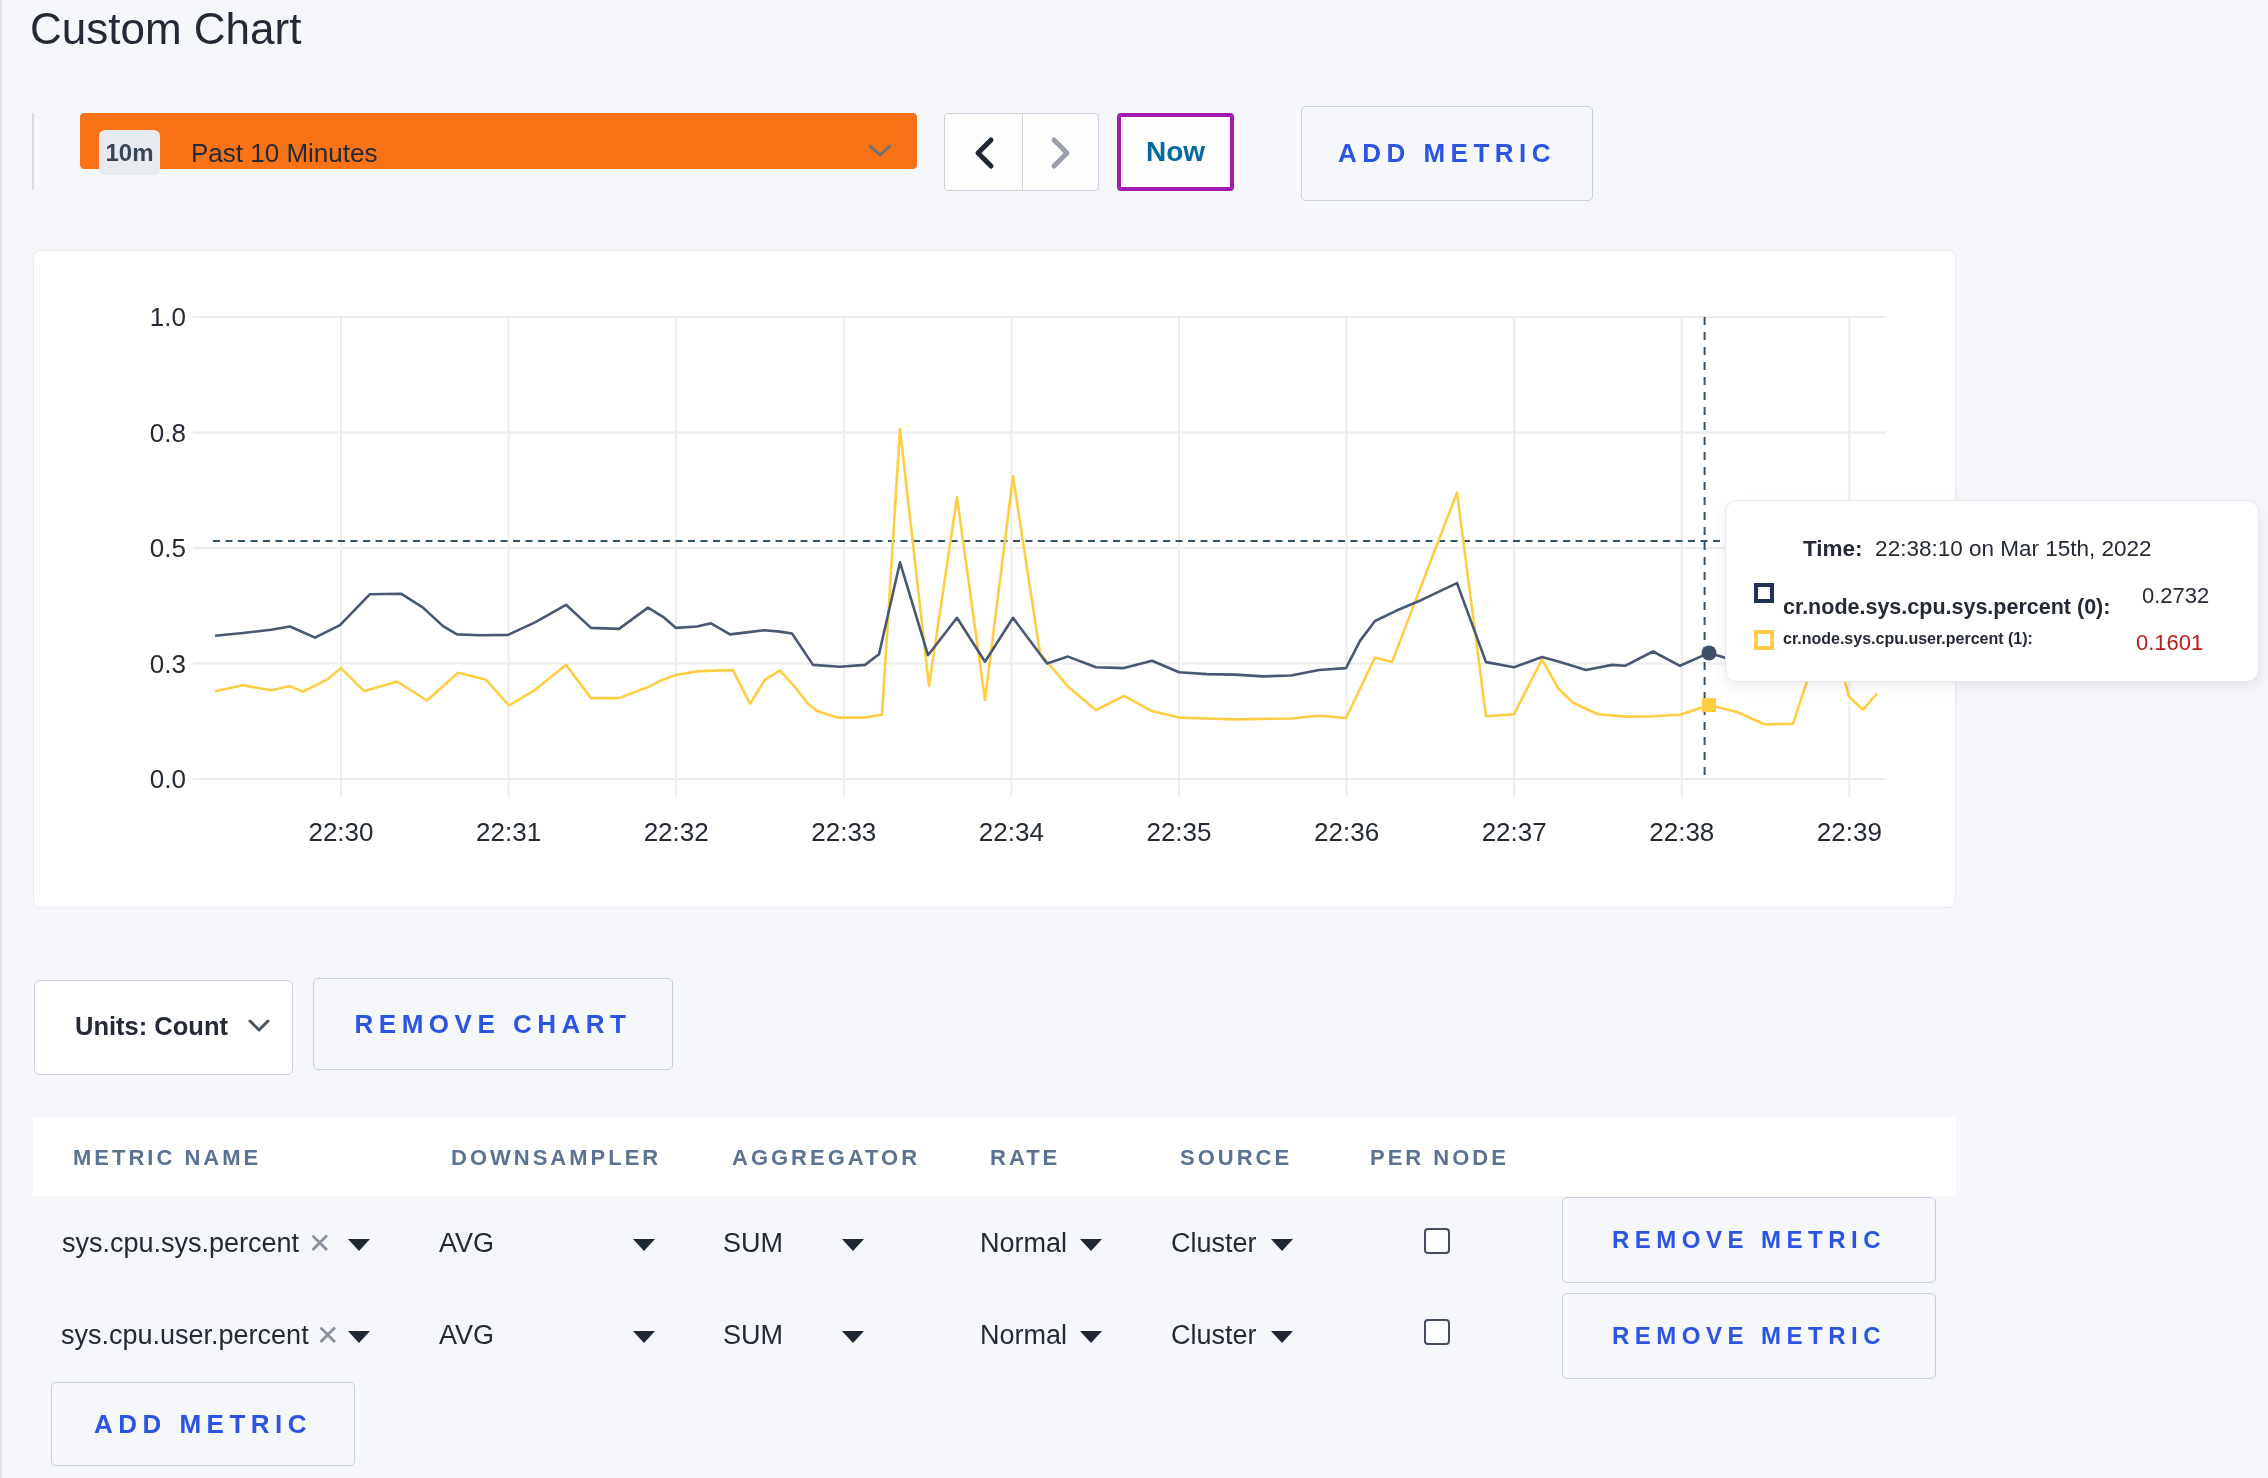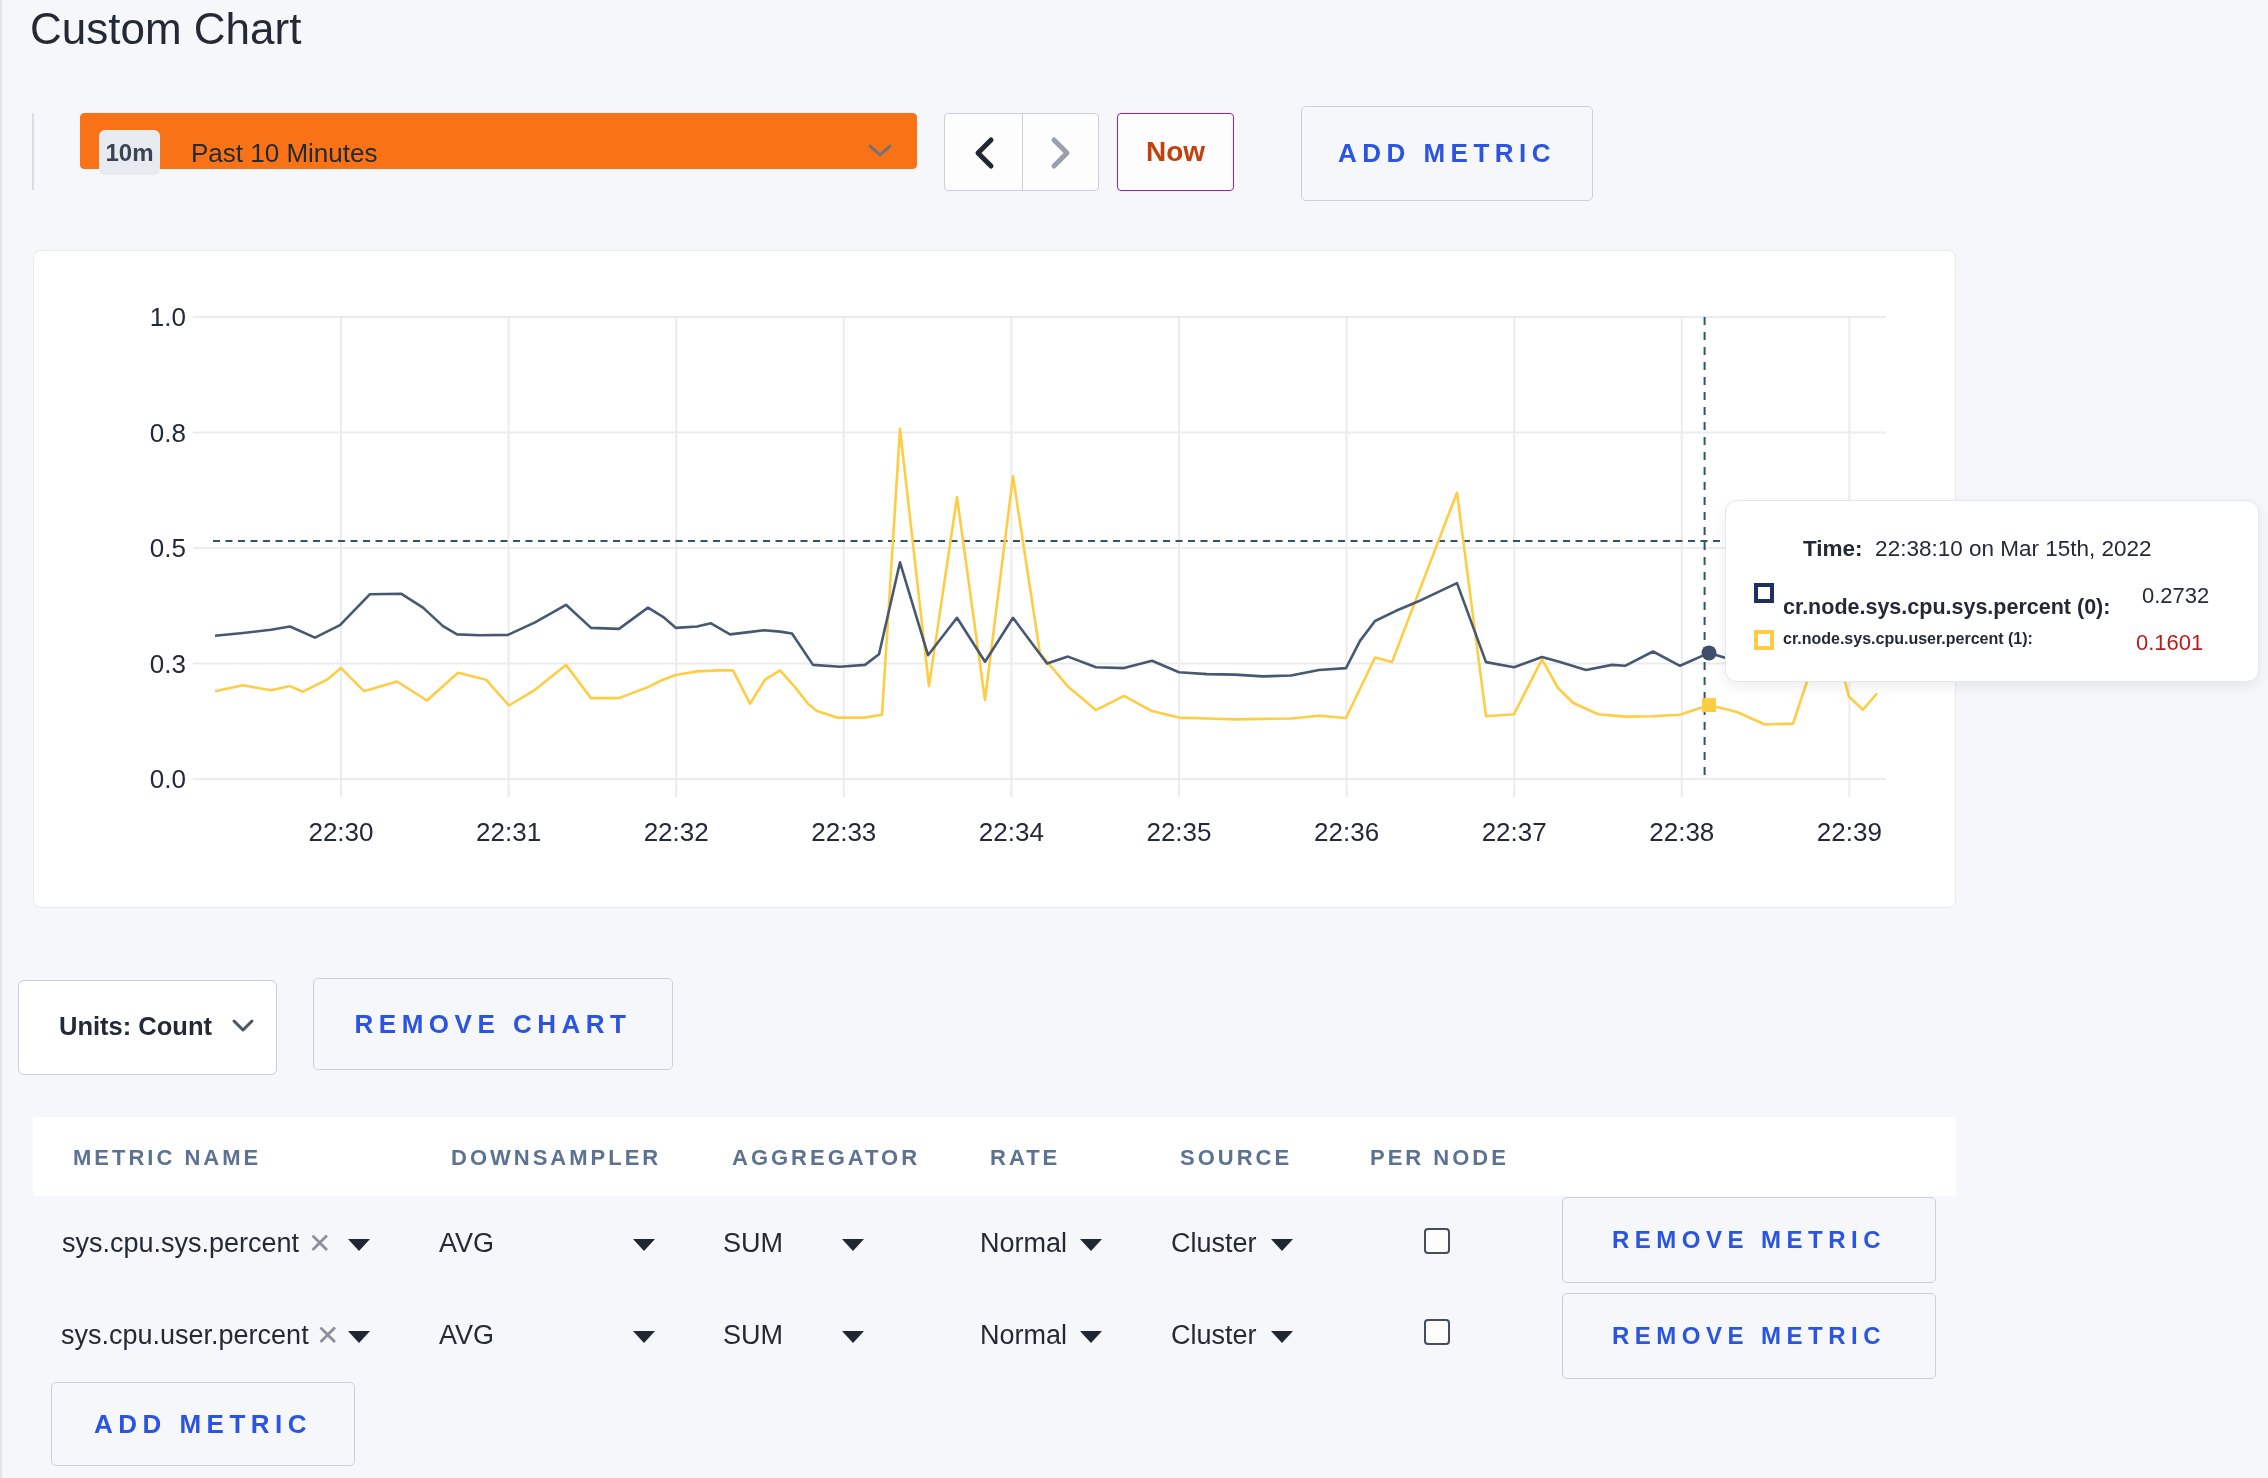--- a/index.html
+++ b/index.html
@@ -38,21 +38,21 @@
 </div>
 <div class="abs" style="left:942px;top:113px;width:155px;height:78px;background:#fdfdfe;border:1px solid #c9cfdb;border-radius:4px;">
   <div class="abs" style="left:77px;top:0;width:1px;height:76px;background:#c9cfdb;"></div>
   <svg class="abs" style="left:26px;top:22px;" width="26" height="34">
       <path d="M20 4 L7 17 L20 30" fill="none" stroke="#1f2733" stroke-width="5" stroke-linecap="round" stroke-linejoin="round"></path>
     </svg>
   <svg class="abs" style="left:103px;top:22px;" width="26" height="34">
       <path d="M6 4 L19 17 L6 30" fill="none" stroke="#9aa0ab" stroke-width="5" stroke-linecap="round" stroke-linejoin="round"></path>
     </svg>
 </div>
-<div class="abs" style="left:1115px;top:113px;width:117px;height:78px;background:#fdfdfe;border:1px solid #a21caf;border-radius:4px;display:flex;align-items:center;justify-content:center;font-size:28px;color:#c2410c;font-weight:bold;">Now</div>
+<div class="abs" style="left:1115px;top:113px;width:117px;height:78px;background:#fdfdfe;border:4px solid #a21caf;border-radius:4px;display:flex;align-items:center;justify-content:center;font-size:28px;color:#0369a1;font-weight:bold;">Now</div>
 <div class="btn" style="left:1299px;top:106px;width:292px;height:95px;font-size:26px;">ADD METRIC</div>
 
 <div class="abs" style="left:31px;top:250px;width:1923px;height:658px;background:#fff;border:1px solid #e8eaee;border-radius:8px;">
 <svg width="1923" height="658" viewBox="0 0 1923 658" style="position:absolute;left:-1px;top:-1px">
 <g transform="translate(-31,-250)" font-family="Liberation Sans, sans-serif">
 <line x1="191" y1="779.0" x2="1884" y2="779.0" stroke="#ececee" stroke-width="2"></line>
 <line x1="191" y1="663.5" x2="1884" y2="663.5" stroke="#ececee" stroke-width="2"></line>
 <line x1="191" y1="548.0" x2="1884" y2="548.0" stroke="#ececee" stroke-width="2"></line>
 <line x1="191" y1="432.5" x2="1884" y2="432.5" stroke="#ececee" stroke-width="2"></line>
 <line x1="191" y1="317.0" x2="1884" y2="317.0" stroke="#ececee" stroke-width="2"></line>
@@ -94,21 +94,21 @@
 <div class="abs" style="left:1723px;top:500px;width:534px;height:182px;background:#fff;border:1px solid #e5e7eb;border-radius:12px;box-shadow:0 5px 14px rgba(0,0,0,0.07);">
   <div class="abs" style="left:58px;top:35px;font-size:22.5px;color:#242a35;margin-left:19px;"><b>Time:</b>&nbsp; 22:38:10 on Mar 15th, 2022</div>
   <div class="abs" style="left:28px;top:82px;width:20px;height:20px;border:4px solid #1f3059;"></div>
   <div class="abs" style="left:57px;top:82px;font-size:21.5px;color:#242a35;font-weight:bold;margin-top:12px;">cr.node.sys.cpu.sys.percent (0):</div>
   <div class="abs" style="left:400px;top:82px;font-size:22px;color:#242a35;margin-left:16px;">0.2732</div>
   <div class="abs" style="left:28px;top:129px;width:20px;height:20px;border:4px solid #ffcd44;"></div>
   <div class="abs" style="left:57px;top:129px;font-size:16px;color:#242a35;font-weight:bold;">cr.node.sys.cpu.user.percent (1):</div>
   <div class="abs" style="left:410px;top:129px;font-size:22px;color:#b91c1c;">0.1601</div>
 </div>
 
-<div class="abs" style="left:16px;top:980px;width:259px;height:95px;background:#fff;border:1px solid #c9cfdb;border-radius:6px;">
+<div class="abs" style="left:32px;top:980px;width:259px;height:95px;background:#fff;border:1px solid #c9cfdb;border-radius:6px;">
   <div class="abs" style="left:40px;top:31px;font-size:25.5px;font-weight:bold;color:#242a35;">Units: Count</div>
   <svg class="abs" style="left:212px;top:37px;" width="24" height="16">
       <path d="M3 3 L12 12 L21 3" fill="none" stroke="#4b5563" stroke-width="3" stroke-linecap="round" stroke-linejoin="round"></path>
     </svg>
 </div>
 <div class="btn" style="left:311px;top:978px;width:360px;height:92px;font-size:26px;">REMOVE CHART</div>
 
 <div class="abs" style="left:31px;top:1117px;width:1923px;height:79px;background:#fff;"></div>
 <div class="hdrcell" style="left:71px;top:1145px;">METRIC NAME</div>
 <div class="hdrcell" style="left:449px;top:1145px;">DOWNSAMPLER</div>

